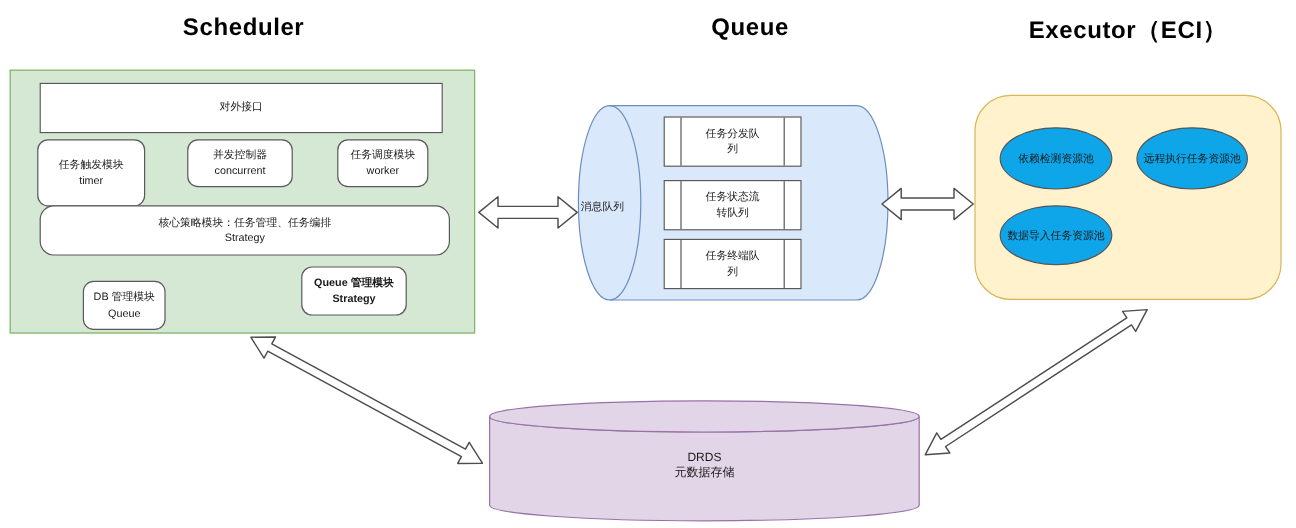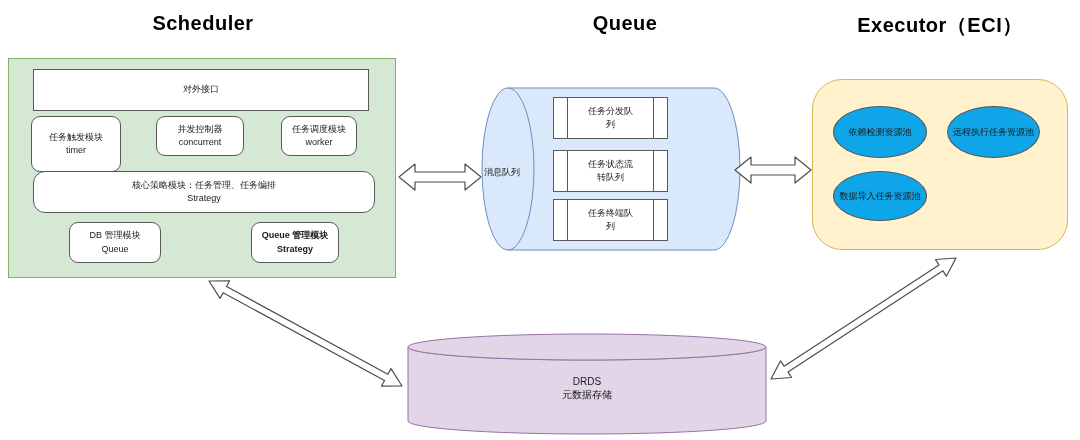--- a/index.html
+++ b/index.html
@@ -32,21 +32,21 @@
     display:flex;flex-direction:column;align-items:center;justify-content:center;
     text-align:center;font-size:9px;line-height:1.45;color:#1a1a1a;
   }
   .rounded{border-radius:9px;}
   
   #iface-box{left:24px;top:10px;width:336px;height:42px;}
   #mod-timer{left:22px;top:57px;width:90px;height:56px;}
   #mod-concurrent{left:147px;top:57px;width:88px;height:40px;}
   #mod-worker{left:272px;top:57px;width:76px;height:40px;}
   #strategy-box{left:24px;top:112px;width:342px;height:42px;border-radius:12px;}
-  #mgr-db{left:60px;top:163px;width:92px;height:41px;}
+  #mgr-db{left:60px;top:175px;width:69px;height:41px;}
   #mgr-queue{left:242px;top:163px;width:88px;height:41px;font-weight:bold;}
 
   
   .queue-rect{position:absolute;left:553px;width:115px;height:42px;z-index:3;padding:0 30px;}
   .queue-rect::before,.queue-rect::after{
     content:"";position:absolute;top:0;bottom:0;width:0;border-left:1px solid #595959;
   }
   .queue-rect::before{left:13px;}
   .queue-rect::after{right:13px;}
   #queue-rect-0{top:97px;}

